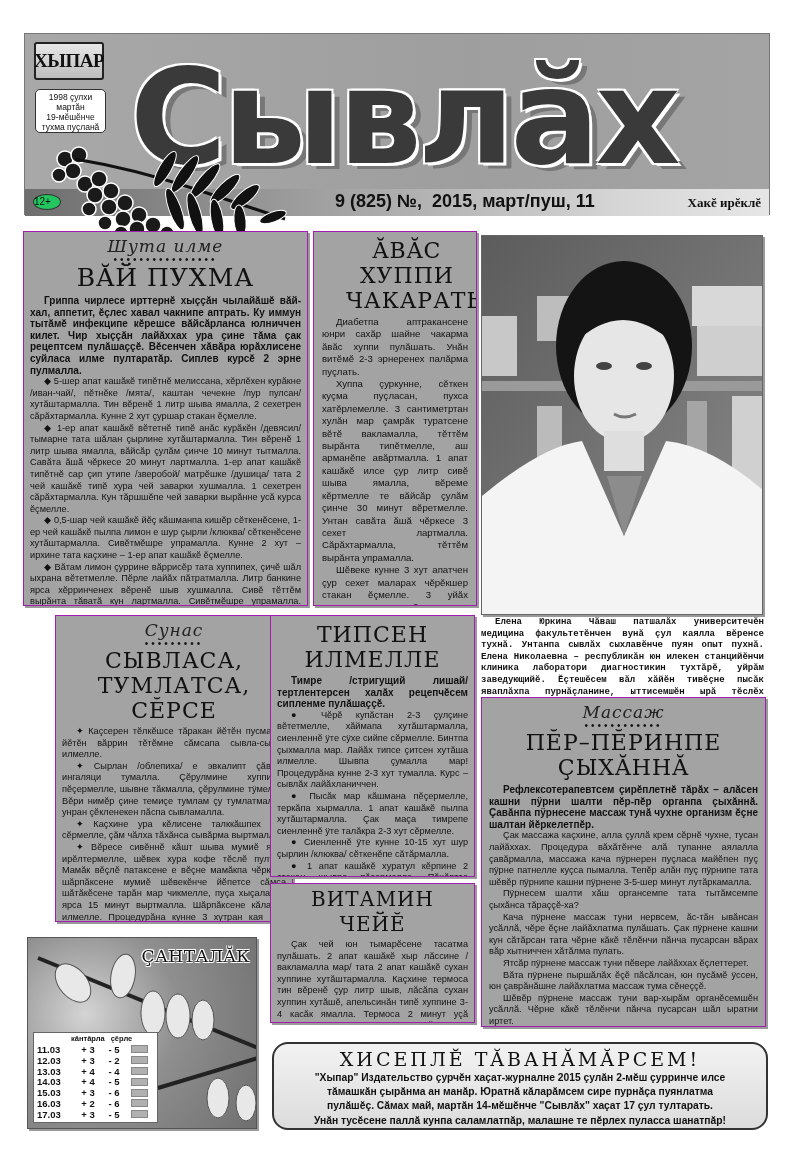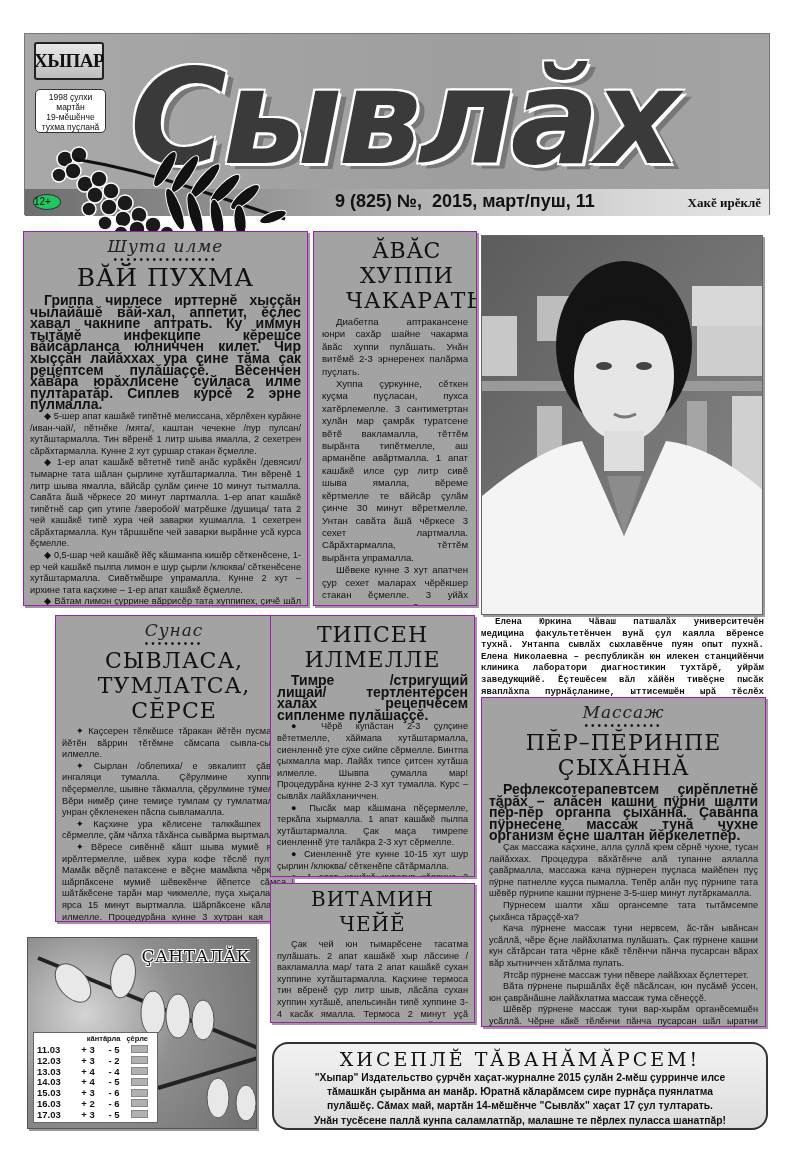--- a/index.html
+++ b/index.html
@@ -7,33 +7,33 @@
   body { position: relative; font-family: "Liberation Sans", sans-serif; color: #111; }
 
   
   .masthead { position: absolute; left: 24px; top: 33px; width: 746px; height: 182px; background: #9a9a9a; border: 1px solid #777; }
   .mast-top { position: absolute; left: 0; top: 0; width: 100%; height: 155px; background: linear-gradient(90deg, #a8a8a8, #9e9e9e 60%, #a4a4a4); }
   .mast-bar { position: absolute; left: 0; top: 155px; width: 100%; height: 27px; background: linear-gradient(90deg, #6e6e6e, #9a9a9a 35%, #d6d6d6 80%, #e6e6e6); }
   .logo-box { position: absolute; left: 9px; top: 8px; width: 70px; height: 38px; border: 2px solid #222; border-radius: 3px; background: linear-gradient(#e8e8e8, #bdbdbd); display: flex; align-items: center; justify-content: center; }
   .logo-box span { font-family: "Liberation Serif", serif; font-weight: bold; font-size: 19px; letter-spacing: -0.5px; color: #111; }
   .founded { position: absolute; left: 10px; top: 55px; width: 71px; height: 44px; background: #fff; border: 1px solid #333; border-radius: 5px; font-size: 8.5px; line-height: 10px; text-align: center; padding-top: 2px; color: #111; }
   .title-wrap { position: absolute; left: 95px; top: 8px; width: 650px; height: 150px; }
-  .title-text { position: absolute; left: 10px; top: 0; font-family: "DejaVu Sans", sans-serif; font-weight: bold; font-style: italic; font-size: 132px; letter-spacing: -4px; color: #3a3a3a; line-height: 150px;
+  .title-text { position: absolute; left: 10px; top: 0; font-family: "DejaVu Sans", sans-serif; font-weight: bold; font-size: 132px; letter-spacing: -4px; color: #3a3a3a; line-height: 150px;
     text-shadow: 3px 3px 0 #fff, -2px -2px 0 #fff, 2px -2px 0 #fff, -2px 2px 0 #fff, 8px 6px 0 #777; }
   .rowan { position: absolute; left: 20px; top: 95px; width: 250px; height: 120px; }
   .age-badge { position: absolute; left: 8px; top: 160px; width: 28px; height: 16px; border-radius: 50%; background: #22c55e; border: 1px solid #333; font-size: 10px; line-height: 14px; }
   .issue-line { position: absolute; left: 310px; top: 157px; font-size: 18px; font-weight: bold; color: #111; white-space: pre; }
   .price-line { position: absolute; right: 8px; top: 161px; font-family: "Liberation Serif", serif; font-size: 13px; font-weight: bold; color: #111; }
 
   
   .box { position: absolute; border: 1px solid #a21caf; background: #a3a3a3; box-shadow: 2px 2px 0 #9a9a9a; overflow: hidden; }
   .rubric { font-family: "DejaVu Serif", serif; font-style: italic; font-size: 17px; text-align: center; color: #222; letter-spacing: 1px; }
   .dots { text-align: center; font-size: 10px; letter-spacing: 3px; line-height: 8px; color: #111; }
   .headline { font-family: "DejaVu Serif", serif; font-size: 25px; line-height: 27px; text-align: center; color: #111; letter-spacing: 1px; font-weight: normal; }
-  .lead { font-size: 14px; line-height: 11.6px; font-weight: bold; text-align: justify; text-indent: 14px; }
+  .lead { font-size: 10px; line-height: 11.6px; font-weight: bold; text-align: justify; text-indent: 14px; }
   .p { font-size: 9.2px; line-height: 11.6px; text-align: justify; text-indent: 14px; }
 
   #box-flu { left: 23px; top: 231px; width: 285px; height: 375px; padding: 4px 6px; }
   #box-flu .headline { font-size: 25px; line-height: 28px; margin-bottom: 3px; }
   #box-beans { left: 313px; top: 231px; width: 164px; height: 375px; padding: 6px 8px; }
   #box-beans .headline { font-size: 22px; line-height: 25px; margin-bottom: 3px; margin-left: 24px; }
   #box-beans .p { font-size: 9.6px; line-height: 12.4px; }
   #box-photo { left: 481px; top: 235px; width: 282px; height: 380px; border: 1px solid #666; overflow: hidden; background: #6a6a6a; }
   #photo-caption { position: absolute; left: 481px; top: 617px; width: 283px; font-size: 9px; line-height: 11.6px; font-weight: bold; text-align: justify; text-indent: 14px; font-family: Liberation Mono, monospace; }
 
@@ -44,21 +44,21 @@
   #box-vitamin { left: 270px; top: 883px; width: 205px; height: 140px; padding: 3px 6px; }
   #box-vitamin .headline { font-size: 20px; line-height: 25px; margin-bottom: 2px; }
   #box-massage { left: 481px; top: 697px; width: 285px; height: 330px; padding: 4px 7px; }
   #box-massage .headline { font-size: 22px; line-height: 25px; margin-bottom: 4px; }
 
   
   #box-weather { left: 27px; top: 937px; width: 230px; height: 192px; border: 1px solid #555; background: radial-gradient(circle at 25% 40%, #d4d4d4 0, #8f8f8f 45%, #6f6f6f 100%); overflow: hidden; }
   .weather-title { position: absolute; right: 6px; top: 8px; font-family: "DejaVu Serif", serif; font-size: 17px; color: #111; text-shadow: 1px 1px 0 #fff, -1px -1px 0 #fff, 1px -1px 0 #fff, -1px 1px 0 #fff; letter-spacing: 0.5px; }
   .willow { position: absolute; left: 0; top: 0; width: 230px; height: 192px; }
   .wtable { position: absolute; left: 5px; top: 94px; width: 125px; height: 91px; background: #fff; border: 1px solid #666; padding: 1px 3px; }
-  .wtable .whead { font-size: 7.5px; font-weight: bold; padding-left: 34px; height: 10px; line-height: 10px; text-align: right; }
+  .wtable .whead { font-size: 7.5px; font-weight: bold; padding-left: 34px; height: 10px; line-height: 10px; }
   .wtable .whead span { margin-right: 6px; }
   .wrow { display: flex; align-items: center; height: 10.8px; font-size: 9.5px; font-weight: bold; }
   .wrow .wd { width: 36px; }
   .wrow .wday { width: 30px; text-align: center; }
   .wrow .wnight { width: 22px; text-align: center; }
   .wrow .wswatch { width: 17px; height: 8px; background: #b0b0b0; border: 1px solid #888; margin-left: 6px; }
 
   
   #box-greeting { position: absolute; left: 272px; top: 1042px; width: 496px; height: 88px; border: 2px solid #333; border-radius: 16px; background: linear-gradient(#f2f2f2, #dcdcdc); padding: 4px 8px; text-align: center; }
   #box-greeting .headline { font-size: 19px; line-height: 23px; letter-spacing: 3px; }

